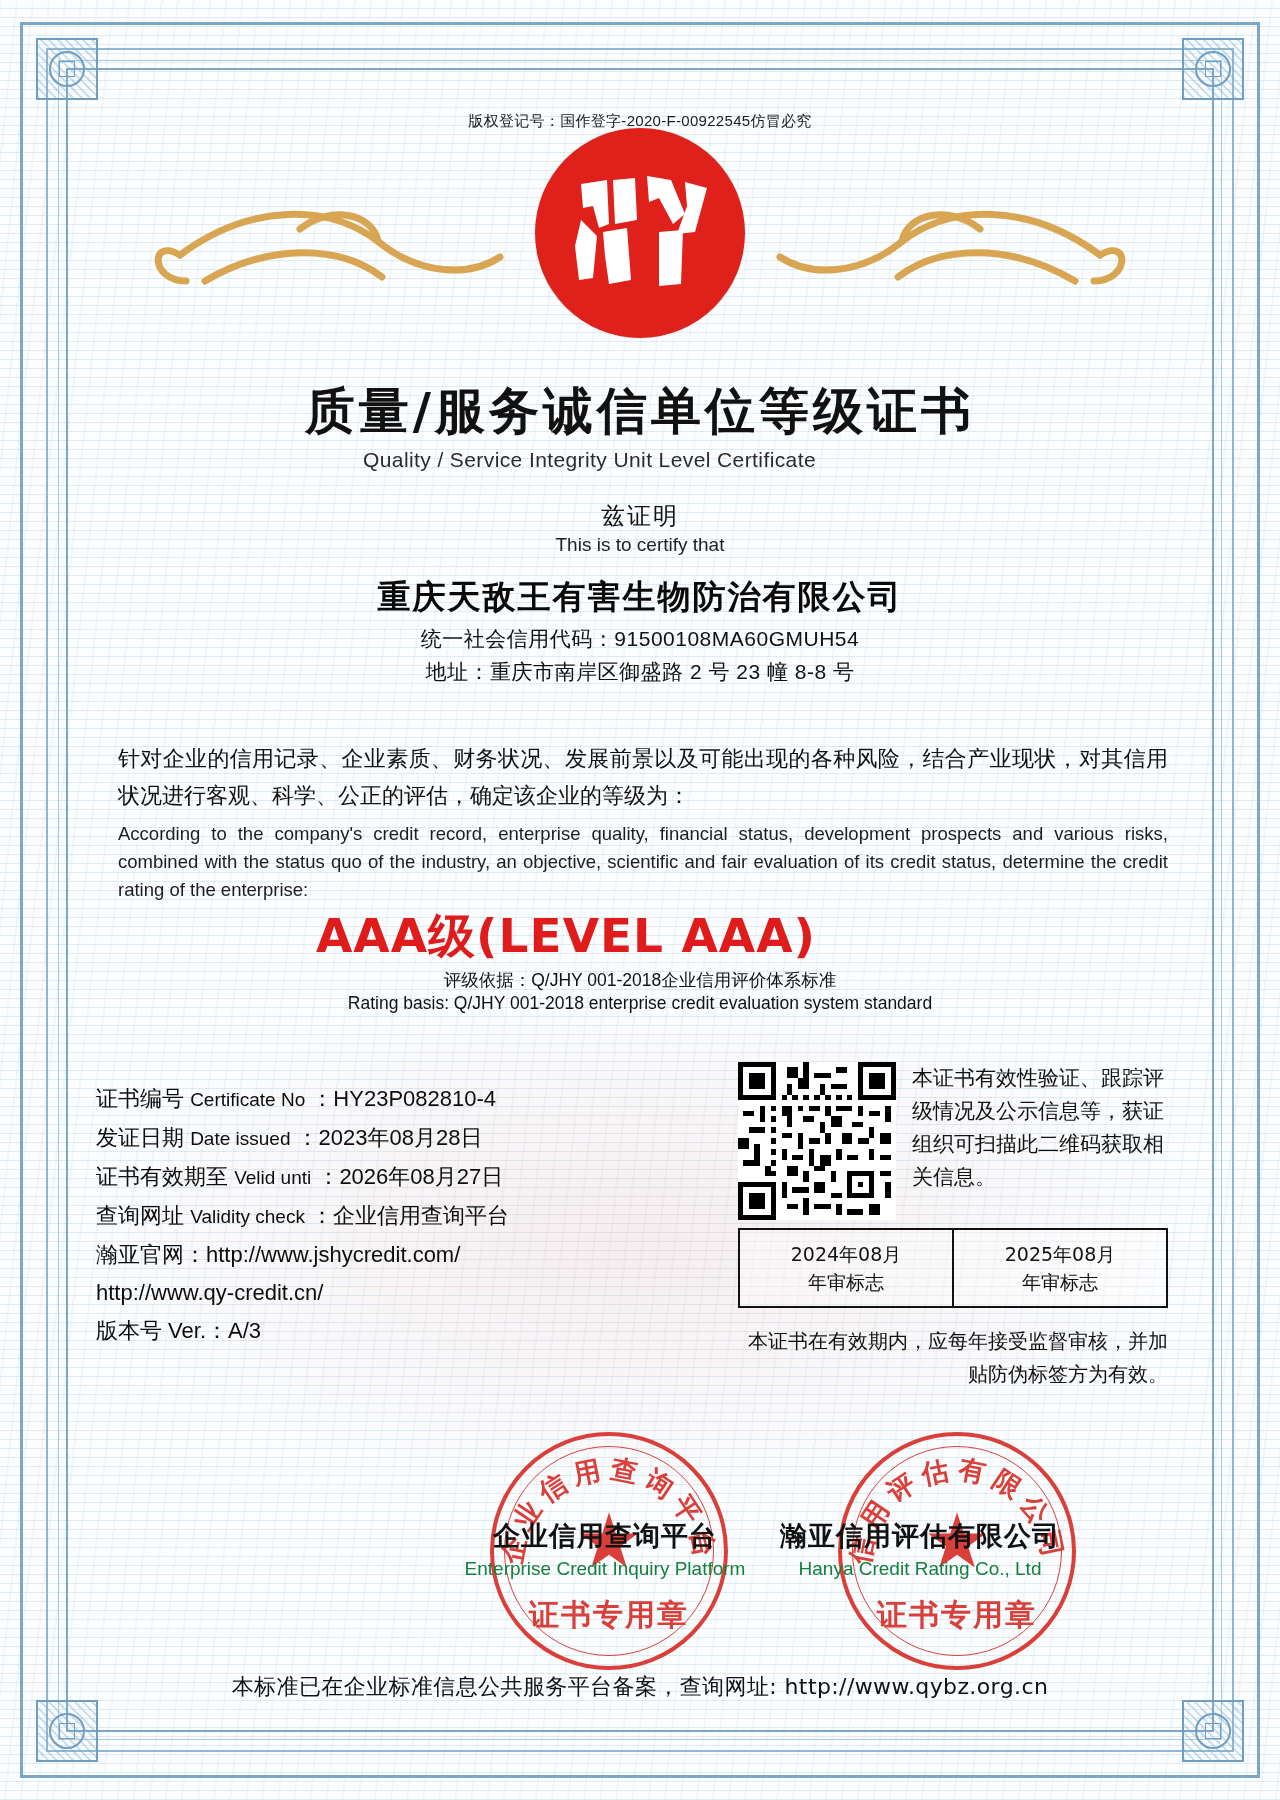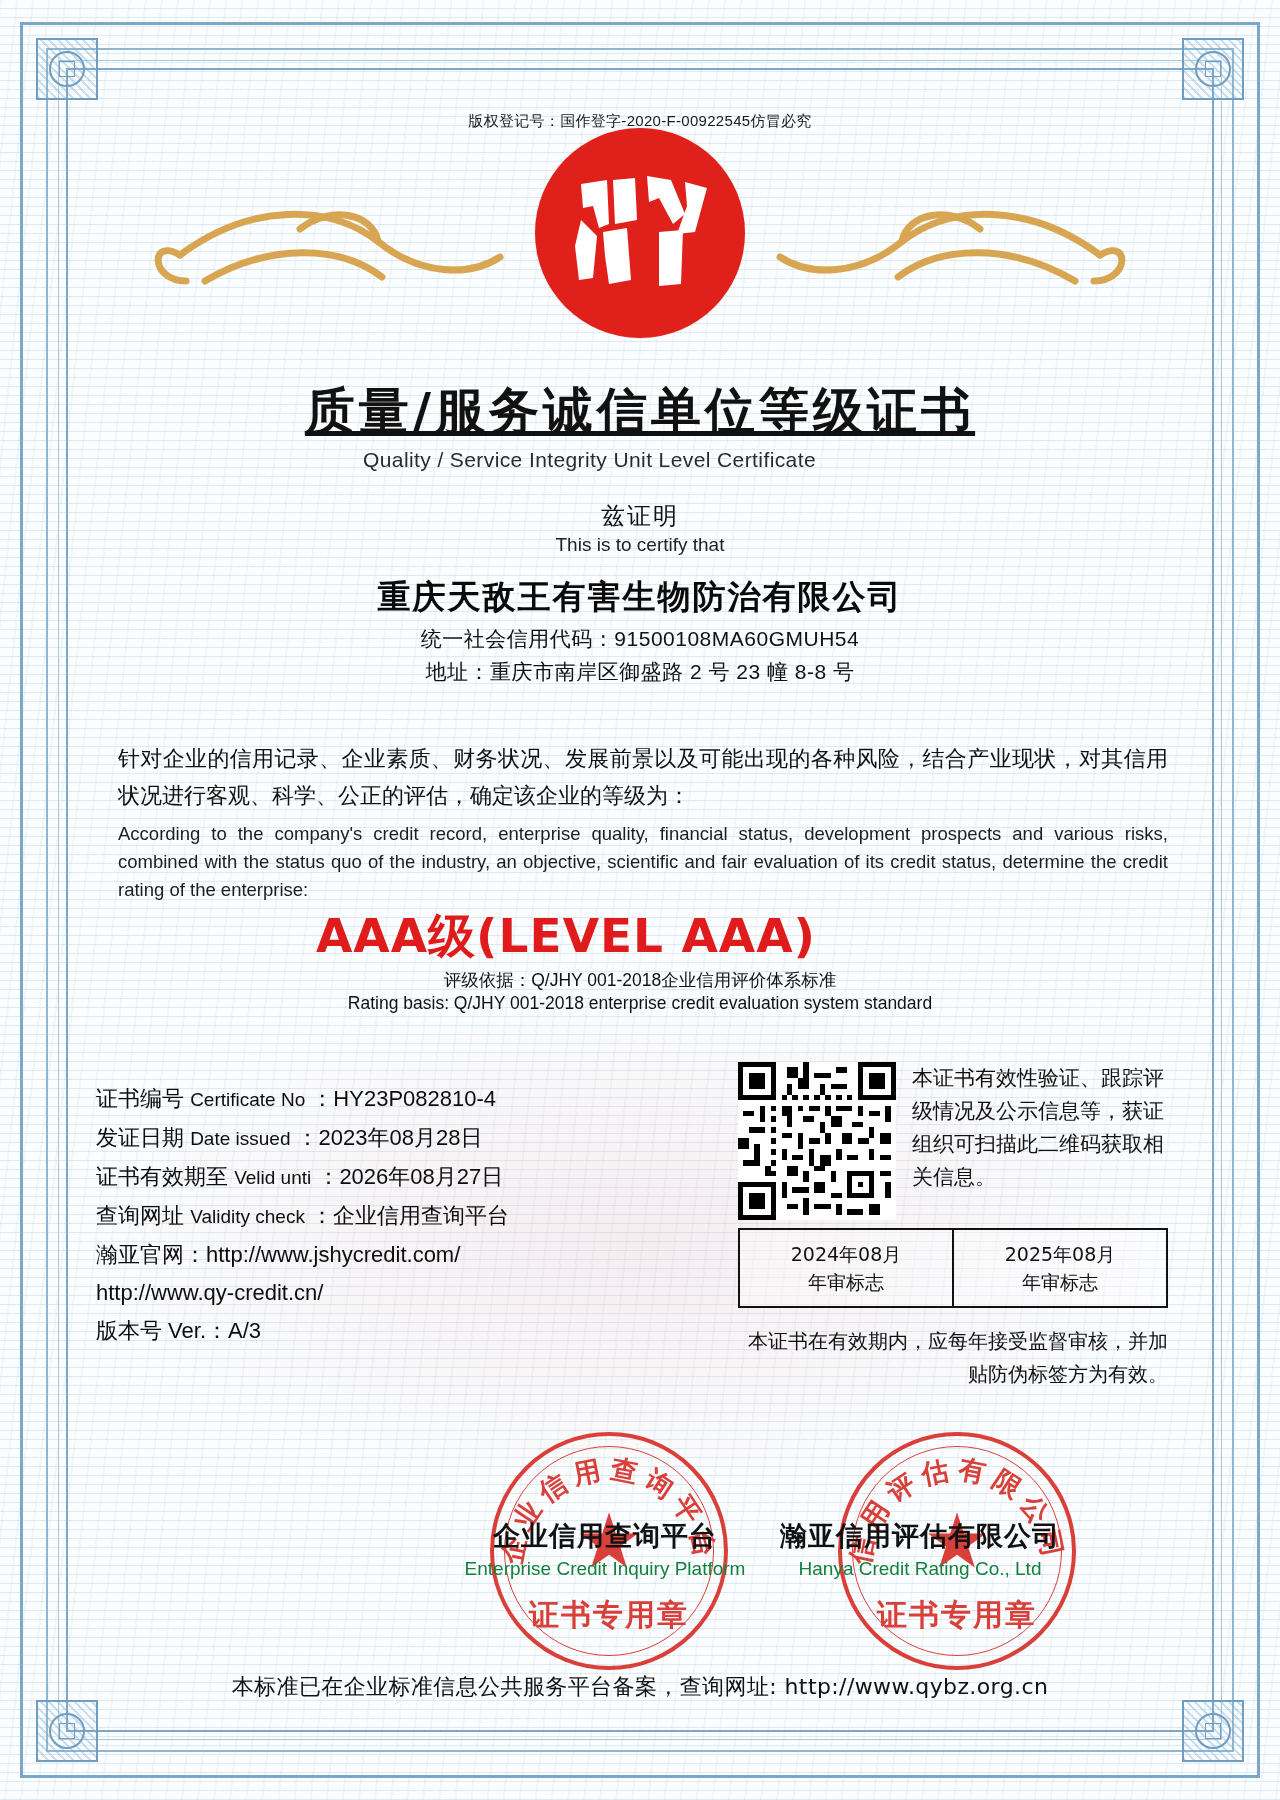--- a/index.html
+++ b/index.html
@@ -108,21 +108,20 @@
     display:flex;align-items:center;justify-content:center;
     box-shadow:0 0 0 1px rgba(0,0,0,.04);
   }
   .logo .shards{
     position:absolute;left:0;top:0;width:210px;height:210px;
   }
   .title-cn{
     position:absolute;top:378px;left:0;width:1280px;text-align:center;
     font-size:50px;font-weight:bold;color:#111;letter-spacing:4px;
     font-family:"DejaVu Sans", sans-serif;
-    text-decoration:underline;
   }
   .title-en{
     position:absolute;top:448px;left:0;width:1179px;text-align:center;
     font-size:21px;color:#2b2b2b;letter-spacing:.4px;
   }
   .certify-cn{
     position:absolute;top:500px;left:0;width:1280px;text-align:center;
     font-size:24px;color:#111;letter-spacing:2px;
     font-family:"DejaVu Sans", sans-serif;
   }

